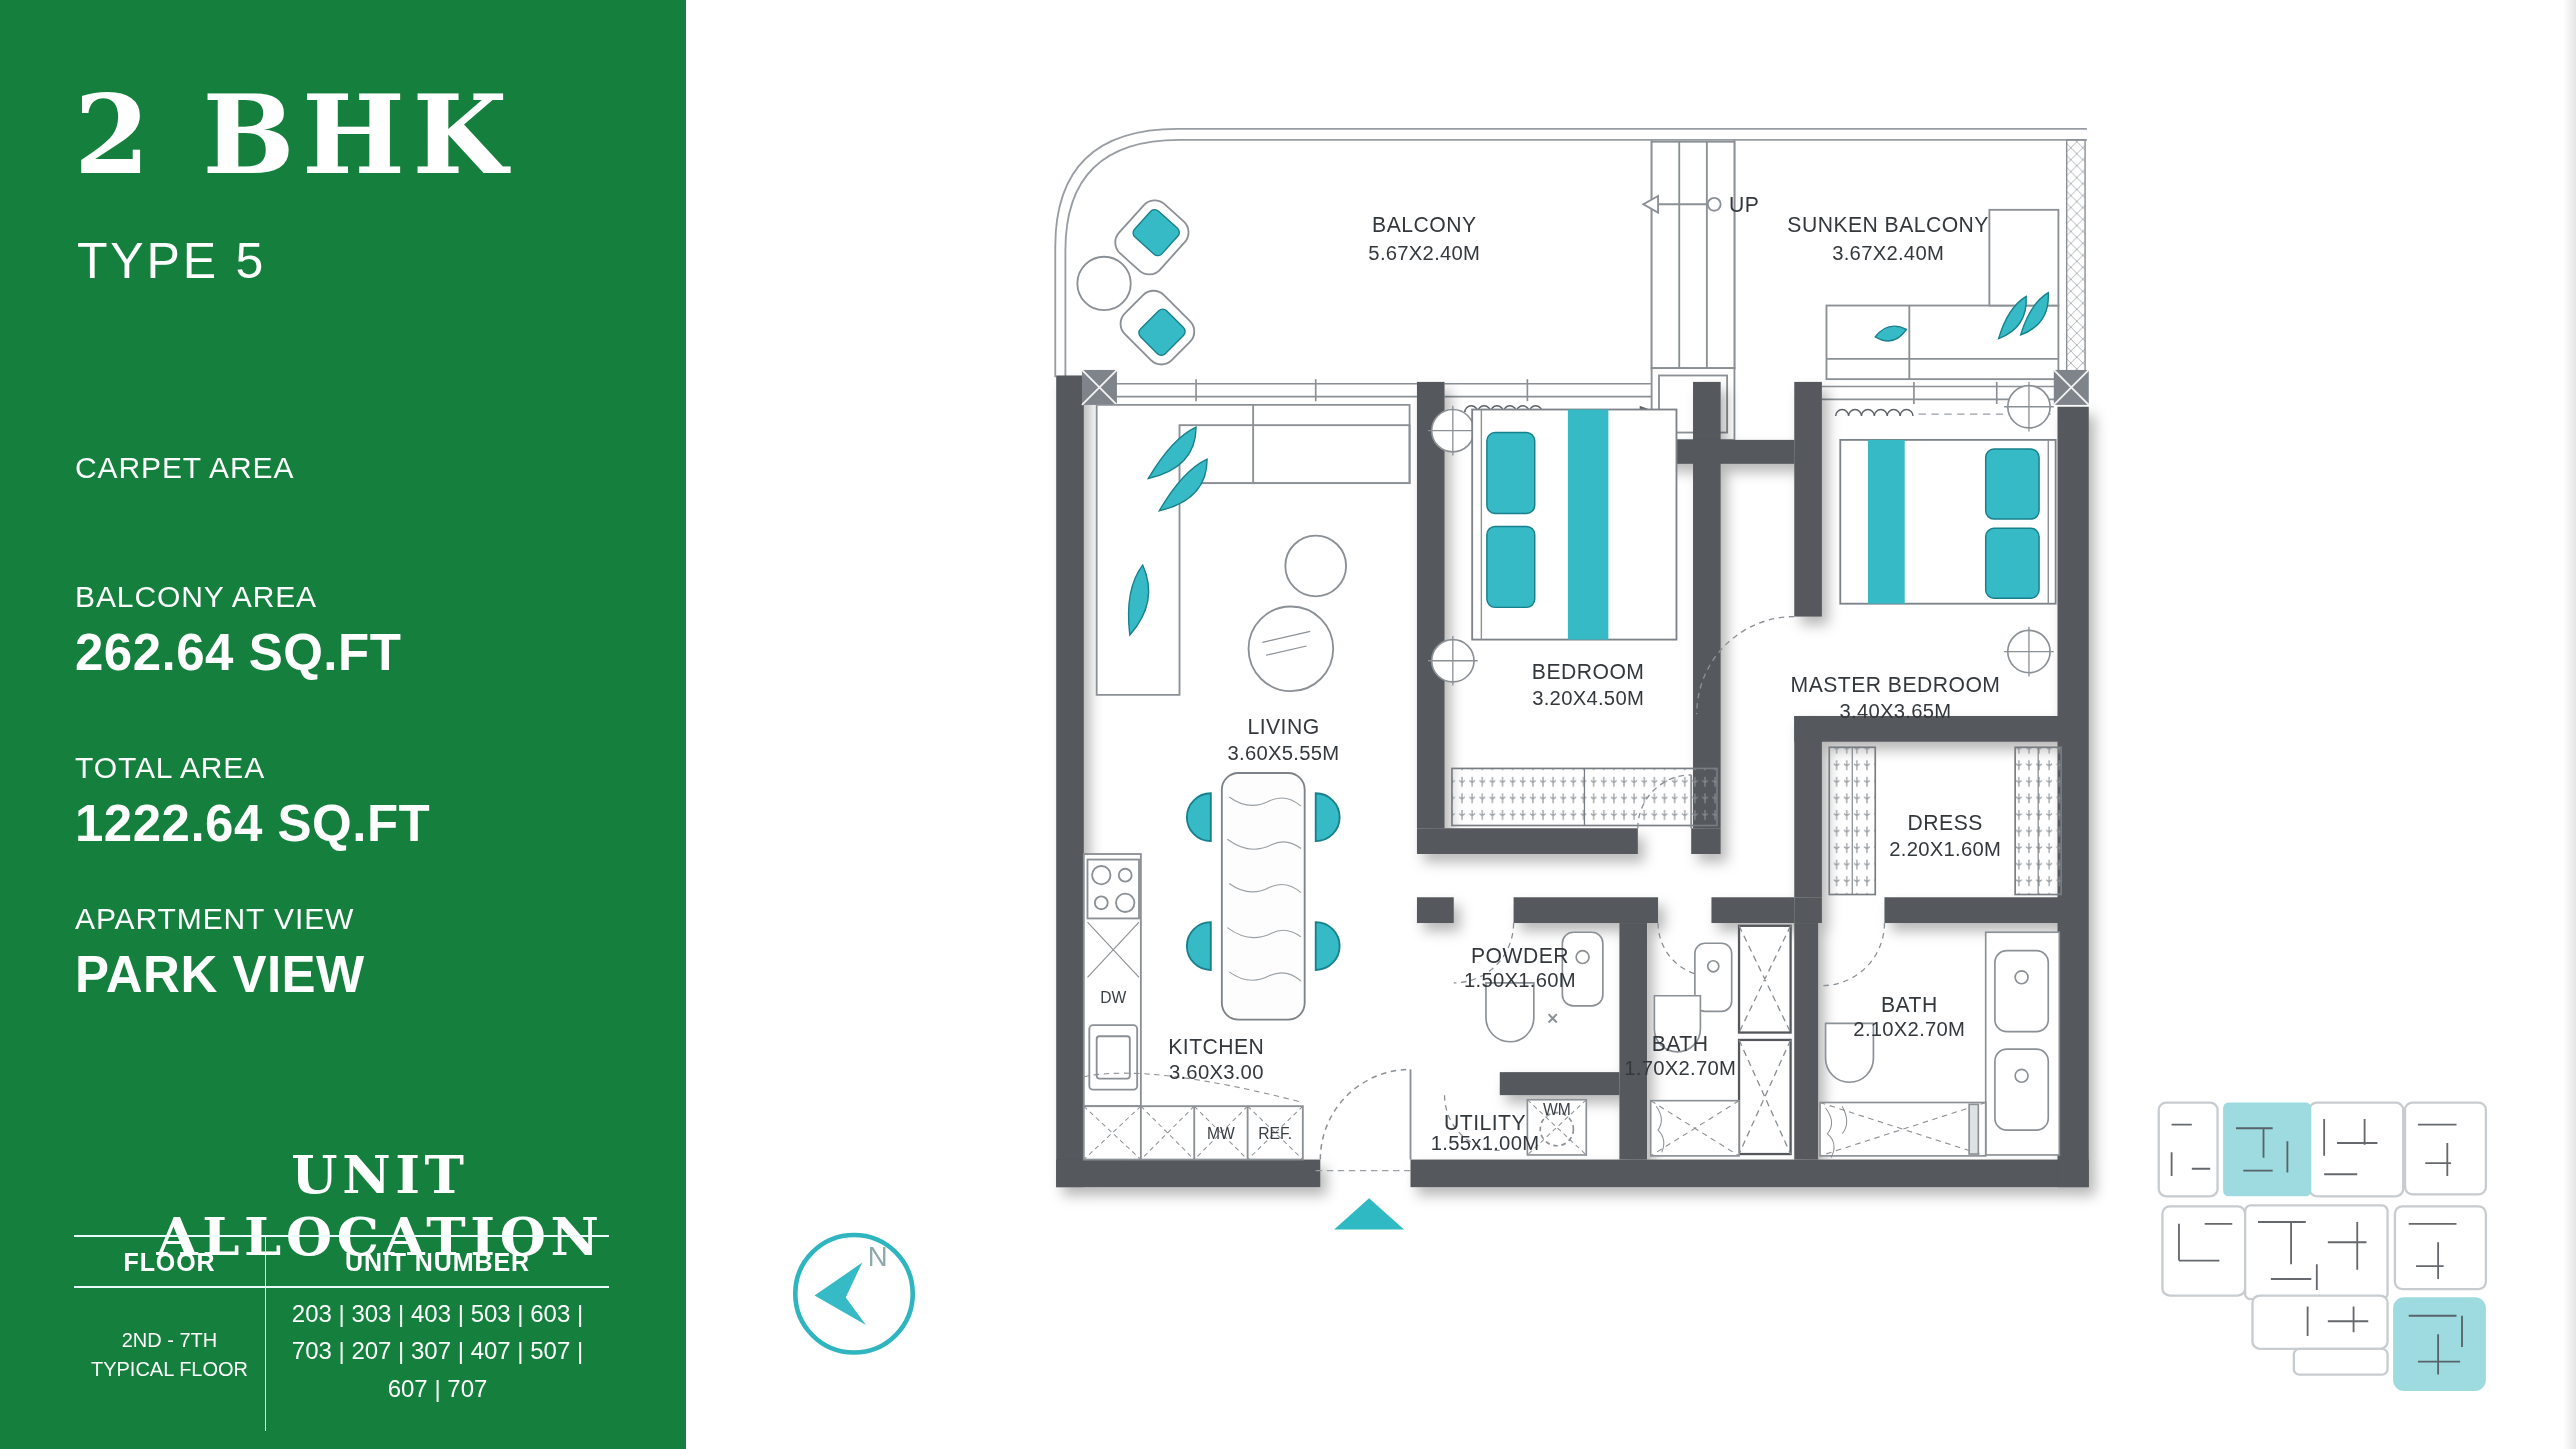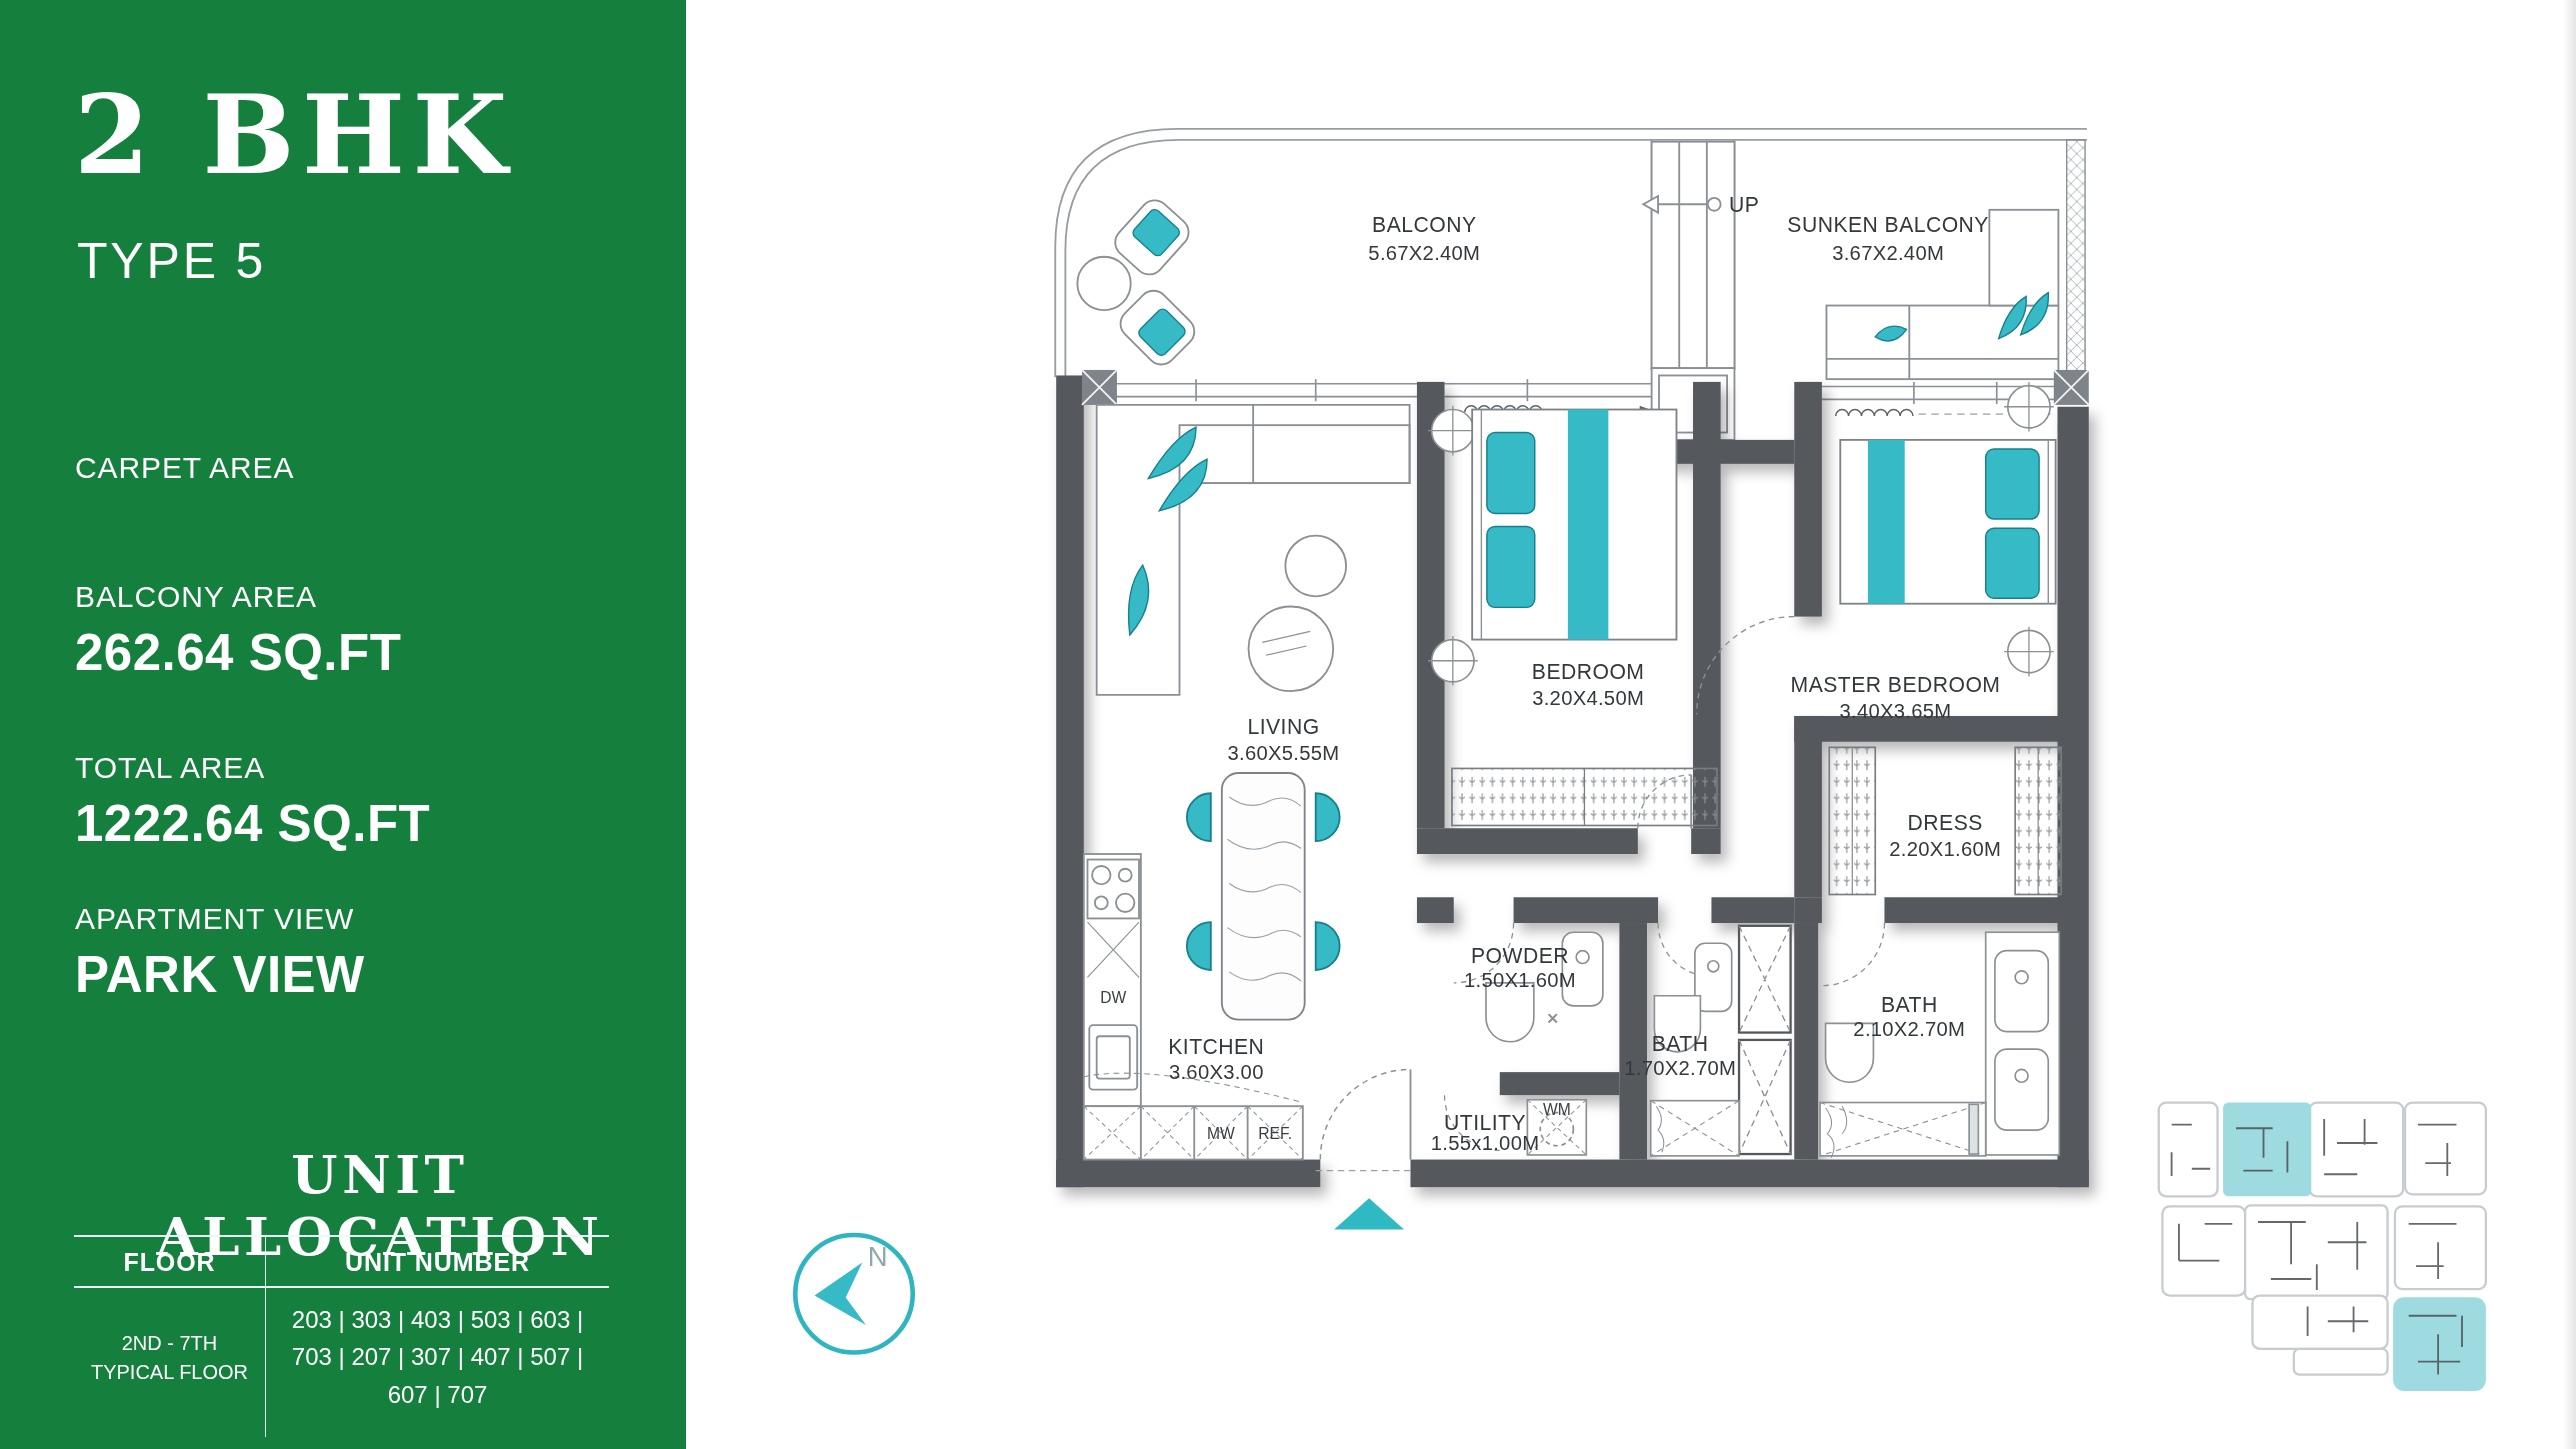--- a/index.html
+++ b/index.html
@@ -18,21 +18,21 @@
            font-size:53px;font-weight:700;letter-spacing:4.6px;text-align:center;}
   .alloc-table{position:absolute;left:74px;top:1235px;width:535px;border-top:2.8px solid #e8fbfc;}
   .alloc-row{display:flex;justify-content:space-between;}
   .alloc-c1{width:191px;border-right:1.8px solid #e8fbfc;display:flex;flex-direction:column;
             align-items:center;justify-content:center;text-align:center;}
   .alloc-c2{flex:1;display:flex;align-items:center;justify-content:center;text-align:center;}
   .alloc-head{border-bottom:2.8px solid #e8fbfc;}
   .alloc-head .alloc-c1,.alloc-head .alloc-c2{font-size:25px;font-weight:700;letter-spacing:0.9px;
             padding:11px 0 9.2px 0;}
   .alloc-data .alloc-c1{font-size:20px;line-height:1.45;padding:14.7px 0 24px 0;}
-  .alloc-data .alloc-c2{font-size:24px;line-height:1.55;padding:13px 13px 24px 13px;}
+  .alloc-data .alloc-c2{font-size:24px;line-height:1.55;padding:7px 13px 24px 13px;}
   
   .plan{position:absolute;left:1012px;top:46px;}
   .compass{position:absolute;left:776px;top:1213px;}
   .keyplan{position:absolute;left:2144px;top:1086px;}
   .edge-shade{position:absolute;right:0;top:0;width:13px;height:1449px;
               background:linear-gradient(to right, rgba(0,0,0,0), rgba(0,0,0,.10));}
   svg text{font-family:"Liberation Sans", sans-serif;}
   .rl{font-size:23px;fill:#33383d;letter-spacing:.5px;}
   .rd{font-size:22px;fill:#33383d;letter-spacing:.3px;}
   .tiny{font-size:17px;fill:#3a3f44;}

